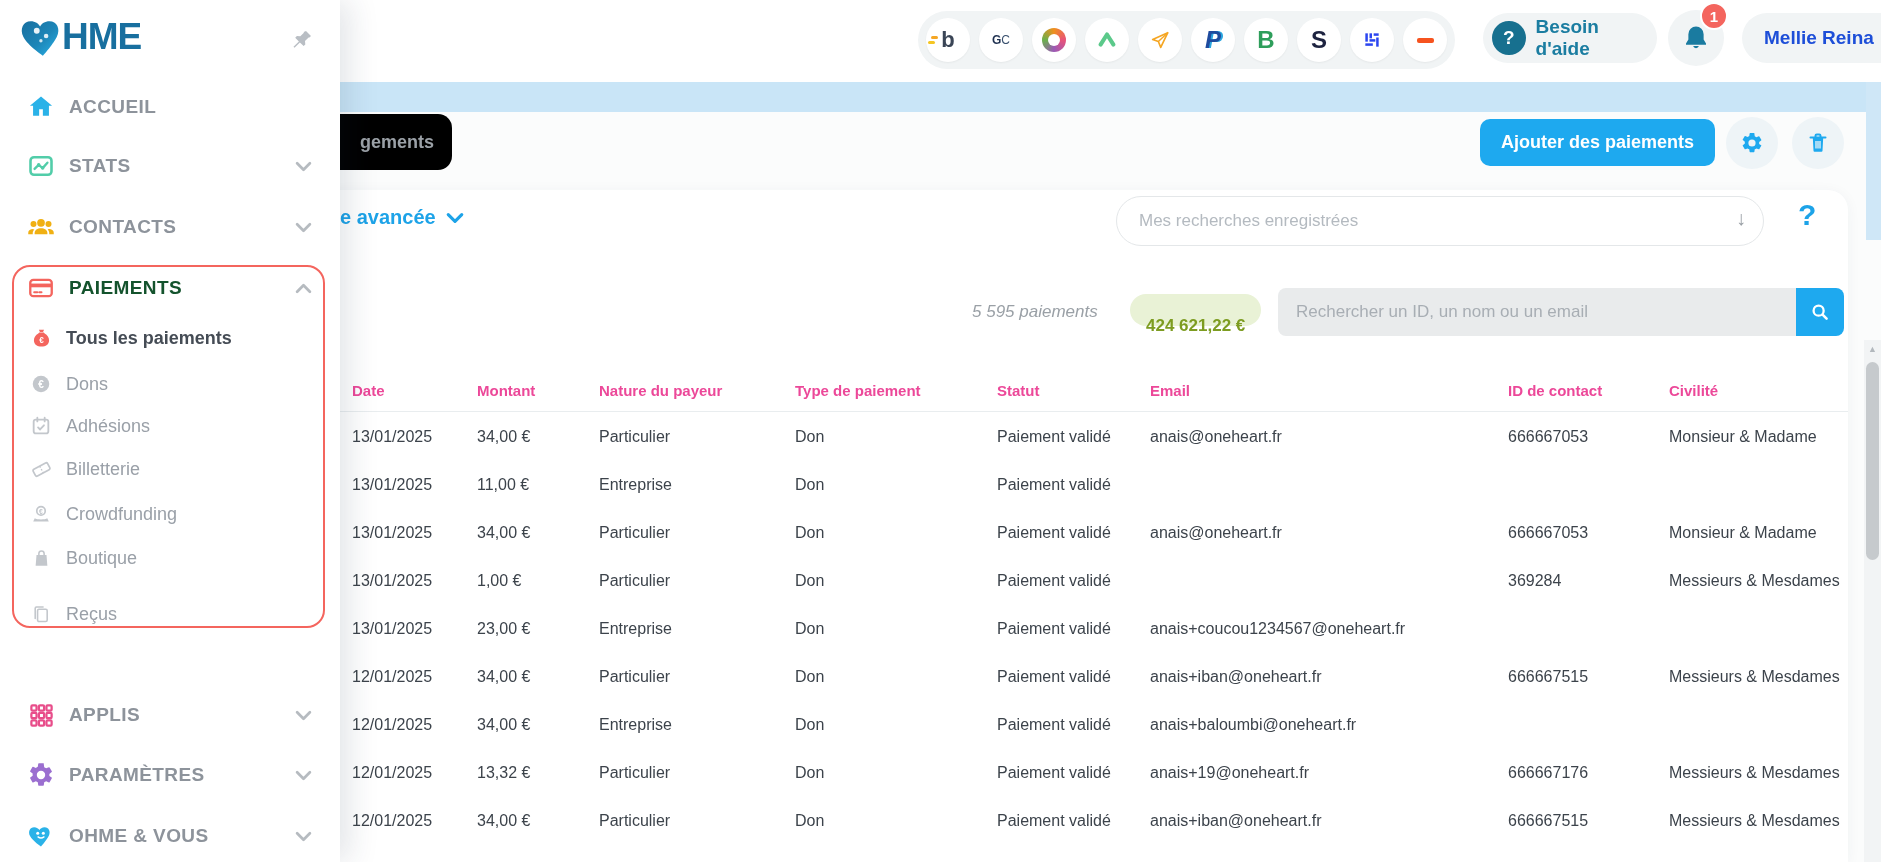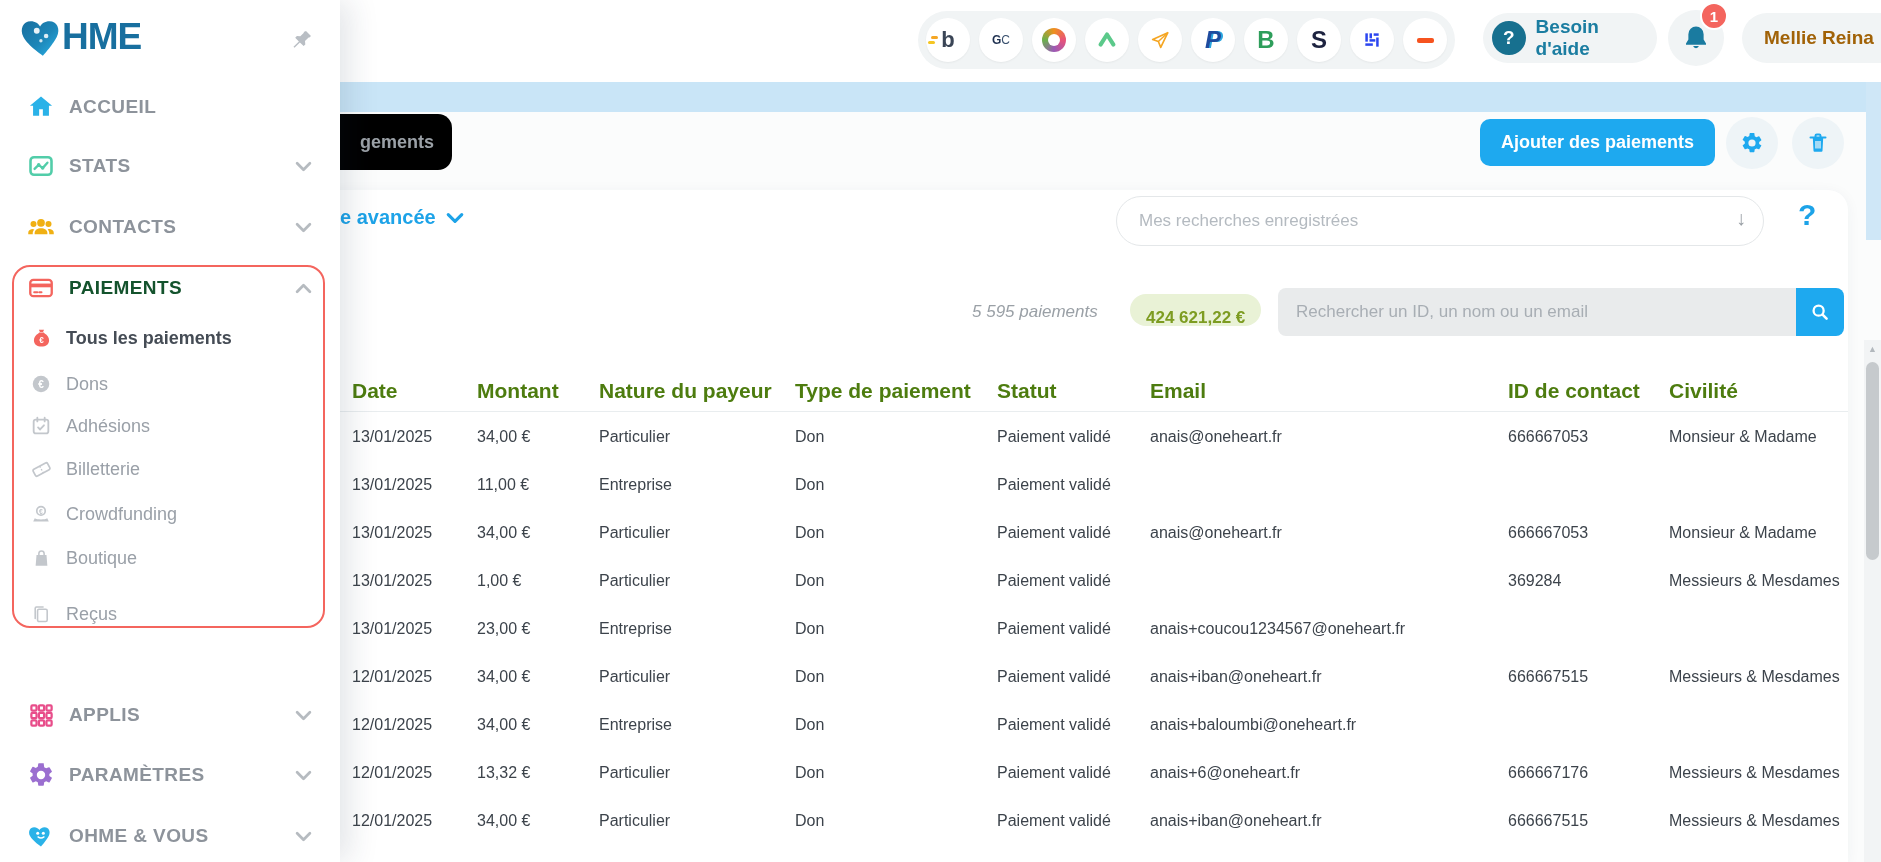--- a/index.html
+++ b/index.html
@@ -34,21 +34,21 @@
          display:flex;align-items:center;justify-content:center;}
   .helplabel{color:#1b7da1;font-weight:700;font-size:19px;}
 
   .bellwrap{position:absolute;left:1668px;top:10px;width:56px;height:56px;border-radius:50%;background:#f1f4f5;
             display:flex;align-items:center;justify-content:center;cursor:pointer;}
   .badge{position:absolute;left:1700px;top:2px;width:28px;height:28px;border-radius:50%;background:#f4655e;
          color:#fff;font-size:15px;font-weight:800;display:flex;align-items:center;justify-content:center;
          border:2px solid #fff;}
   .userpill{position:absolute;left:1742px;top:13px;width:180px;height:50px;background:#f1f4f5;border-radius:25px;
             display:flex;align-items:center;padding-left:22px;gap:8px;cursor:pointer;}
-  .username{color:#a16207;font-weight:700;font-size:19px;white-space:nowrap;}
+  .username{color:#1d4ed8;font-weight:700;font-size:19px;white-space:nowrap;}
 
   
   .tabpill{position:absolute;left:296px;top:114px;width:156px;height:56px;background:#000000;border-radius:14px;
            color:#9ba1a7;font-weight:700;font-size:18px;line-height:56px;text-align:right;padding-right:18px;}
   .addbtn{position:absolute;left:1480px;top:119px;width:235px;height:47px;background:#1ea9ef;border:none;border-radius:10px;
           color:#fff;font-weight:700;font-size:18px;font-family:inherit;cursor:pointer;}
   .iconcircle{position:absolute;top:117px;width:52px;height:52px;border-radius:50%;background:#eef4f7;
               display:flex;align-items:center;justify-content:center;color:#1ea9ef;cursor:pointer;}
   .gearc{left:1726px;} .trashc{left:1792px;}
 
@@ -58,31 +58,31 @@
             display:flex;align-items:center;gap:10px;cursor:pointer;}
   .savedwrap{position:absolute;left:796px;top:6px;width:648px;height:50px;}
   .savedinput{width:100%;height:100%;border:1px solid #e4e7e9;border-radius:26px;padding:0 46px 0 22px;
               font-size:17px;font-family:inherit;color:#5a6169;background:#fff;}
   .savedinput::placeholder{color:#b4bac0;}
   .savedarrow{position:absolute;right:18px;top:11px;color:#9aa0a6;font-size:20px;font-weight:700;cursor:pointer;}
   .qmark{position:absolute;left:1478px;top:8px;color:#1da3e8;font-weight:800;font-size:30px;cursor:pointer;}
 
   .countlabel{position:absolute;left:652px;top:112px;color:#9aa0a6;font-size:17px;font-style:italic;}
   .totalbadge{position:absolute;left:810px;top:104px;height:32px;background:#e9f2d6;border-radius:16px;
-              color:#7d9c21;font-weight:800;font-size:17px;line-height:32px;padding:8px 16px;}
+              color:#7d9c21;font-weight:800;font-size:17px;line-height:32px;padding:16px 16px;}
   .searchwrap{position:absolute;left:958px;top:98px;width:566px;height:48px;display:flex;}
   .searchinput{flex:1;height:100%;background:#e9ebec;border:none;border-radius:8px 0 0 8px;padding:0 18px;
                font-size:17px;font-family:inherit;color:#5a6169;}
   .searchinput::placeholder{color:#a8aeb4;}
   .searchbtn{width:48px;height:100%;background:#1ea9ef;border:none;border-radius:0 8px 8px 0;cursor:pointer;
              display:flex;align-items:center;justify-content:center;}
 
   .thead,.trow{display:grid;grid-template-columns:125px 122px 196px 202px 153px 358px 161px 1fr;
                align-items:center;padding-left:32px;}
-  .thead{position:absolute;left:0;top:180px;width:100%;height:42px;color:#4d7c0f;font-weight:700;font-size:21px;
+  .thead{position:absolute;left:0;top:180px;width:100%;height:42px;color:#ec4899;font-weight:700;font-size:15px;
          border-bottom:1px solid #e9edef;}
   .tbody{position:absolute;left:0;top:223px;width:100%;}
   .trow{height:48px;font-size:16px;color:#3c434b;cursor:pointer;}
   .trow > div{overflow:hidden;white-space:nowrap;}
 
   
   .sb-blue{position:absolute;left:1866px;top:82px;width:15px;height:158px;background:#cfe7f7;}
   .sb-track{position:absolute;left:1864px;top:340px;width:17px;height:522px;background:#f2f4f5;}
   .sb-arrow{position:absolute;left:1868px;top:344px;color:#b2b8bd;font-size:9px;}
   .sb-thumb{position:absolute;left:1866px;top:362px;width:13px;height:198px;background:#c6cacd;border-radius:7px;}
@@ -307,21 +307,21 @@
     <div></div>
     <div></div>
   </div>
 
   <div class="trow">
     <div>12/01/2025</div>
     <div>13,32 €</div>
     <div>Particulier</div>
     <div>Don</div>
     <div>Paiement validé</div>
-    <div>anais+6@oneheart.fr</div>
+    <div>anais+19@oneheart.fr</div>
     <div>666667176</div>
     <div>Messieurs &amp; Mesdames</div>
   </div>
 
   <div class="trow">
     <div>12/01/2025</div>
     <div>34,00 €</div>
     <div>Particulier</div>
     <div>Don</div>
     <div>Paiement validé</div>

